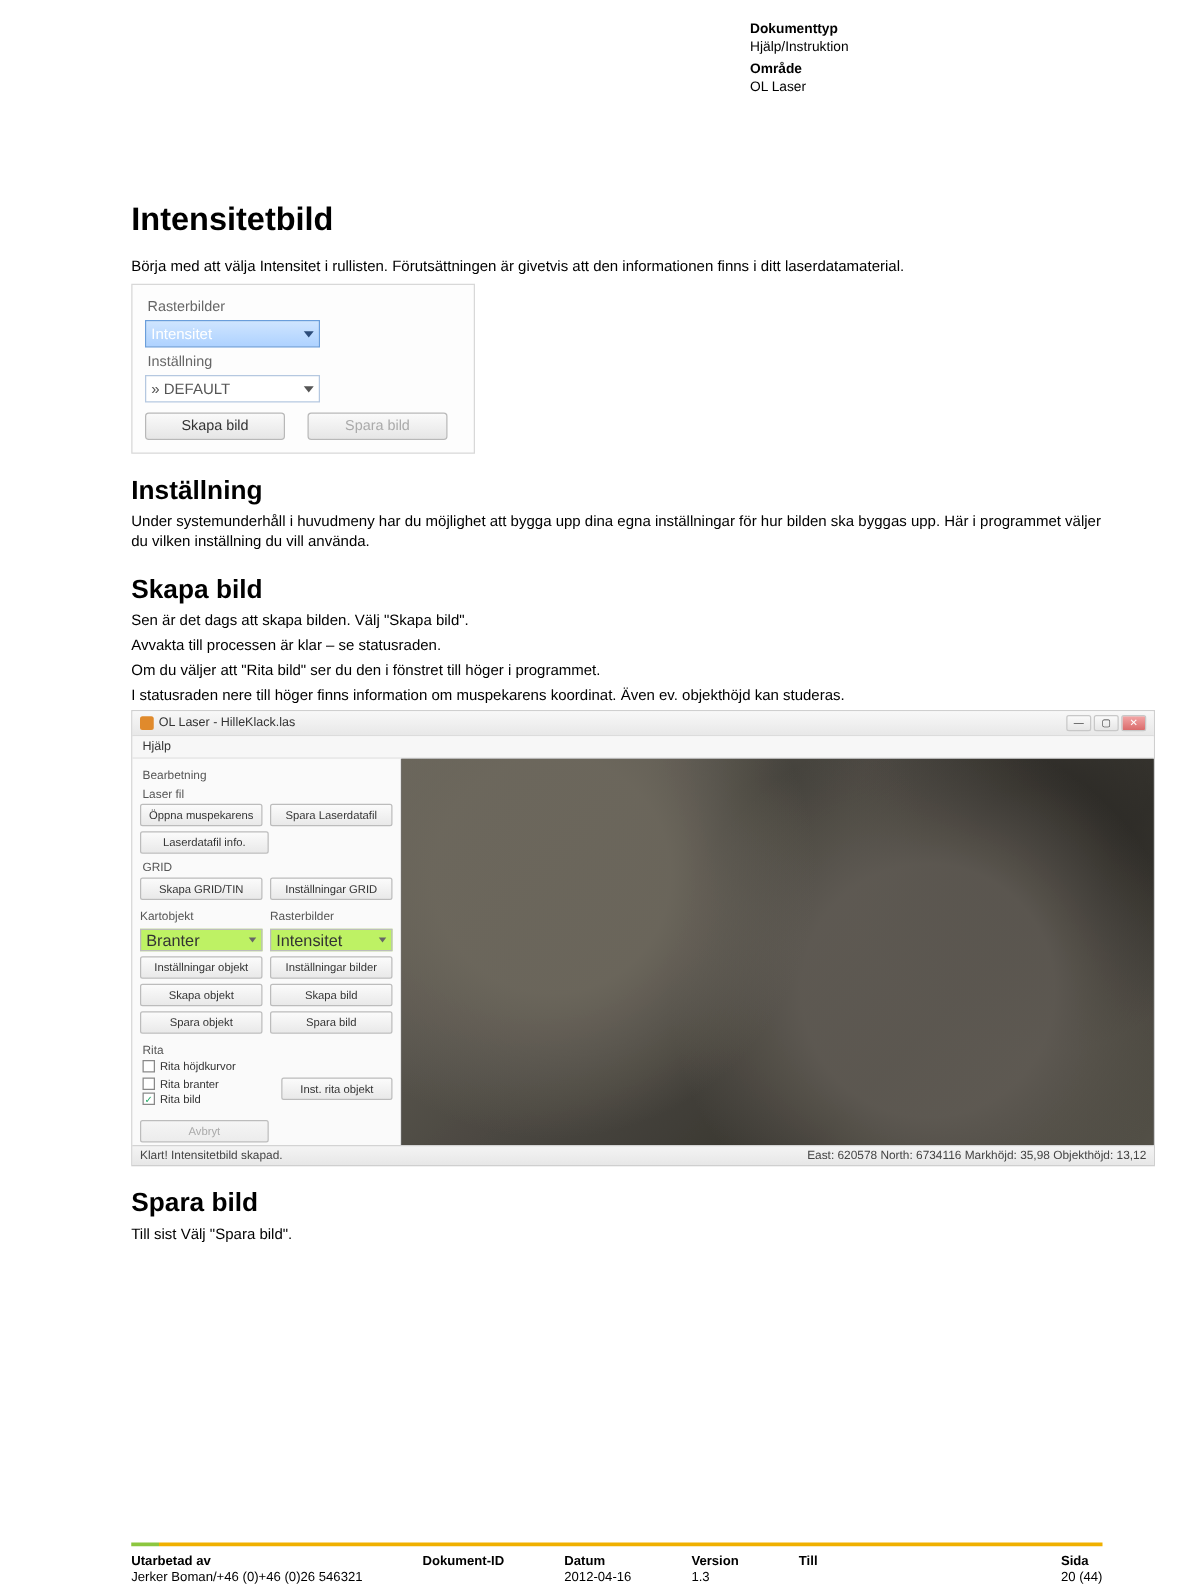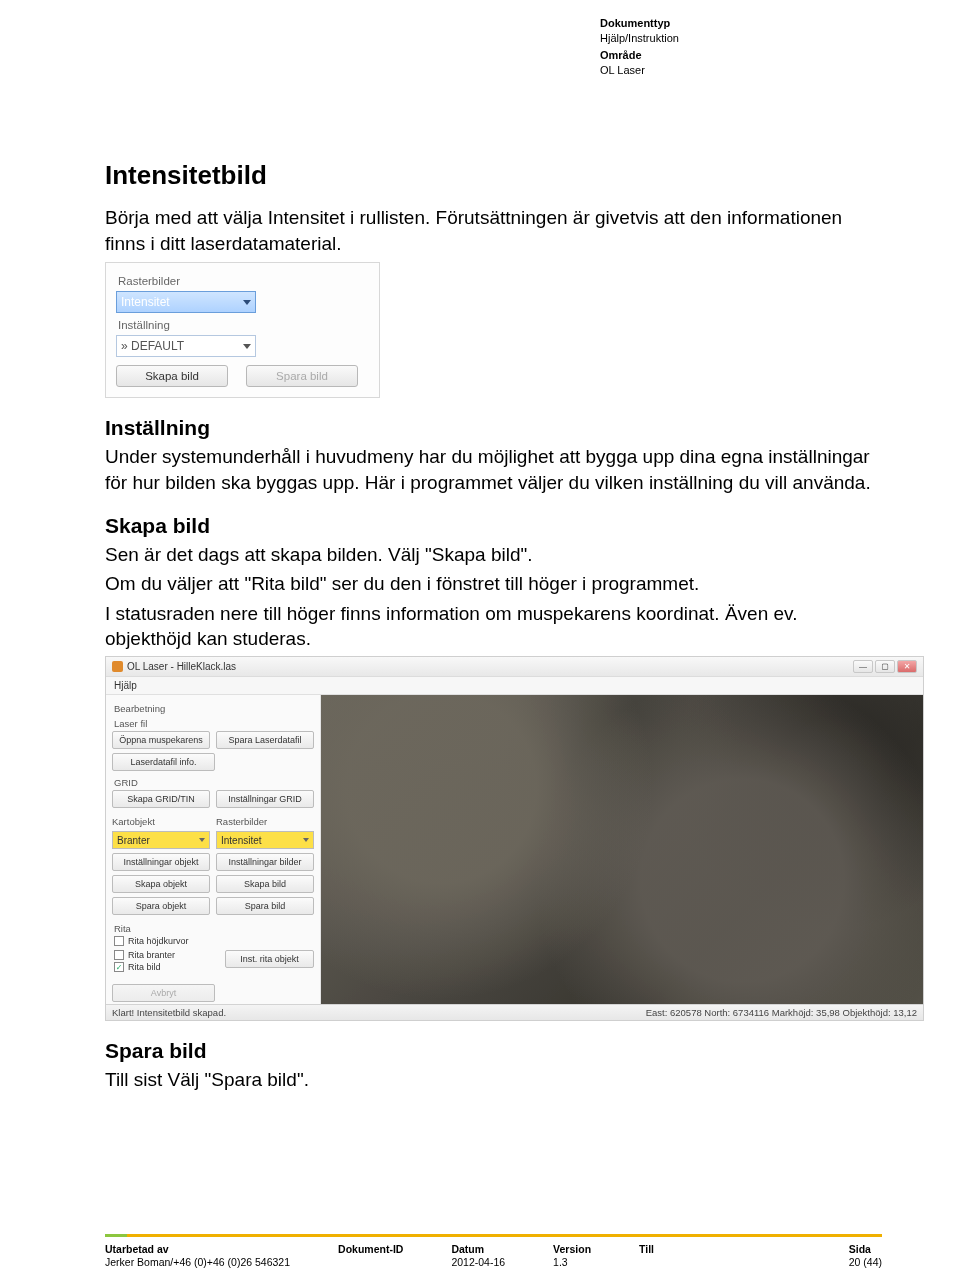--- a/index.html
+++ b/index.html
@@ -10,21 +10,21 @@
     font-family: Arial, Helvetica, sans-serif;
     color: #000;
     position: relative;
   }
   .page { padding: 20px 78px 0 105px; }
   .doc-header { position: absolute; top: 16px; left: 600px; font-size: 11px; line-height: 1.35; }
   .doc-header .lbl { font-weight: bold; }
   .content { padding-top: 140px; }
   h1.title { font-size: 26px; font-weight: bold; margin-bottom: 14px; }
   h2.section { font-size: 21px; font-weight: bold; margin-top: 18px; margin-bottom: 4px; }
-  p.body { font-size: 19px; line-height: 1.35; margin-bottom: 4px; }
+  p.body { font-size: 12px; line-height: 1.35; margin-bottom: 4px; }
 
   
   .ss1 { width: 275px; border: 1px solid #d8d8d8; background: #fdfdfd; padding: 8px 10px 10px 10px; margin: 6px 0 14px 0; font-size: 12px; color:#555; }
   .ss1 .grp-label { font-size: 11.5px; color: #666; margin: 4px 0 4px 2px; }
   .ss1 .dropdown { display:flex; align-items:center; justify-content:space-between; width: 140px; height:22px; border:1px solid #b5c8e0; background:#fff; padding:0 4px; font-size:12px; margin-bottom:6px; }
   .ss1 .dropdown.sel { background: linear-gradient(#cfe5ff,#aed2ff); color:#fff; border-color:#6a9edb;}
   .ss1 .dropdown .caret { width:0; height:0; border-left:4px solid transparent; border-right:4px solid transparent; border-top:5px solid #555; }
   .ss1 .dropdown.sel .caret { border-top-color:#2c4c7a; }
   .ss1 .btnrow { display:flex; gap:18px; margin-top:8px; }
   .ss1 .btn { flex:0 0 112px; height:22px; border:1px solid #b8b8b8; background:linear-gradient(#fafafa,#e6e6e6); border-radius:3px; font-size:11.5px; display:flex; align-items:center; justify-content:center; color:#333;}
@@ -49,21 +49,21 @@
       linear-gradient(135deg, #6a665d 0%, #4e4b45 40%, #3a3832 70%, #55524a 100%);
       filter: contrast(1.05);
   }
   .ss2 .status { position:absolute; left:0; right:0; bottom:0; height:16px; background:linear-gradient(#f4f4f4,#e7e7e7); border-top:1px solid #d3d3d3; display:flex; align-items:center; font-size:9.5px; padding:0 6px; color:#444;}
   .ss2 .status .spacer { flex:1; }
 
   .ss2 .group-t { font-size:9.5px; color:#555; margin:4px 0 2px 2px; }
   .ss2 .sbtn { height:18px; border:1px solid #bcbcbc; background:linear-gradient(#fbfbfb,#e9e9e9); border-radius:2px; font-size:9px; display:flex; align-items:center; justify-content:center; color:#333; padding:0 4px;}
   .ss2 .row2 { display:flex; gap:6px; margin-bottom:4px;}
   .ss2 .row2 > * { flex:1; }
-  .ss2 .dd2 { height:18px; border:1px solid #bcbcbc; background:#fde047; font-size:10px; display:flex; align-items:center; justify-content:space-between; padding:0 4px;}
+  .ss2 .dd2 { height:18px; border:1px solid #bcbcbc; background:#bef264; font-size:13px; display:flex; align-items:center; justify-content:space-between; padding:0 4px;}
   .ss2 .dd2 .caret { width:0; height:0; border-left:3px solid transparent; border-right:3px solid transparent; border-top:4px solid #666; }
   .ss2 .chk { display:flex; align-items:center; gap:4px; font-size:9px; margin:2px 0 2px 2px;}
   .ss2 .chk .box { width:10px; height:10px; border:1px solid #888; background:#fff; display:flex; align-items:center; justify-content:center; font-size:8px; color:#2a6; }
   .ss2 .sbtn.dis { color:#aaa; background:linear-gradient(#f5f5f5,#ececec);}
   
   
   .footer { position:absolute; left:0; right:0; bottom:4px; padding:0 78px 0 105px; }
   .footer-border { height:3px; background: linear-gradient(to right, #8cc63f 0 22px, #f0b000 22px 100%); margin-bottom:6px; }
   .footer-grid { display:flex; font-size:10.5px; }
   .footer-grid .col { margin-right: 48px; }
@@ -100,20 +100,21 @@
         <div class="btn">Skapa bild</div>
         <div class="btn dis">Spara bild</div>
       </div>
     </div>
 
     <h2 class="section">Inställning</h2>
     <p class="body">Under systemunderhåll i huvudmeny har du möjlighet att bygga upp dina egna inställningar för hur bilden ska byggas upp. Här i programmet väljer du vilken inställning du vill använda.</p>
 
     <h2 class="section">Skapa bild</h2>
     <p class="body">Sen är det dags att skapa bilden. Välj "Skapa bild".</p>
+    <p class="body">Avvakta till processen är klar – se statusraden.</p>
     <p class="body">Om du väljer att "Rita bild" ser du den i fönstret till höger i programmet.</p>
     <p class="body">I statusraden nere till höger finns information om muspekarens koordinat. Även ev. objekthöjd kan studeras.</p>
 
     <div class="ss2">
       <div class="titlebar">
         <div class="icon"></div>
         <span>OL Laser - HilleKlack.las</span>
         <div class="spacer"></div>
         <div class="wbtn">—</div>
         <div class="wbtn">▢</div>

